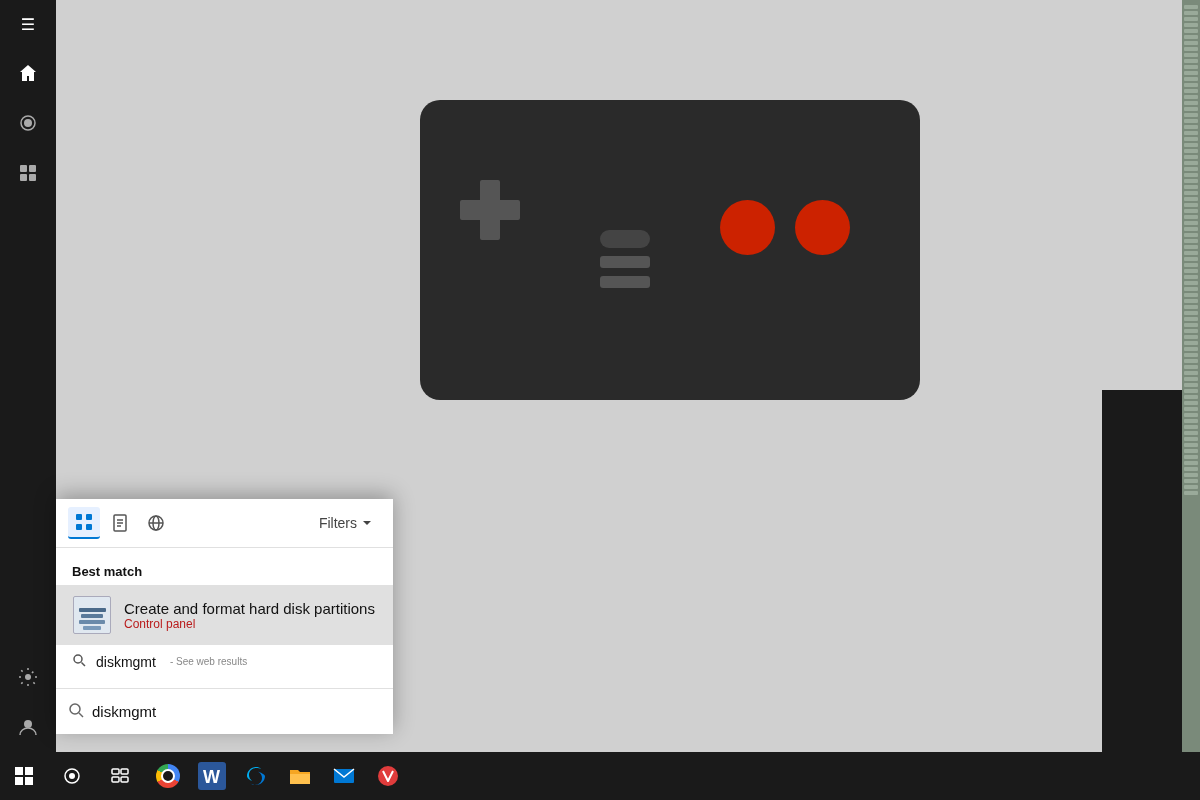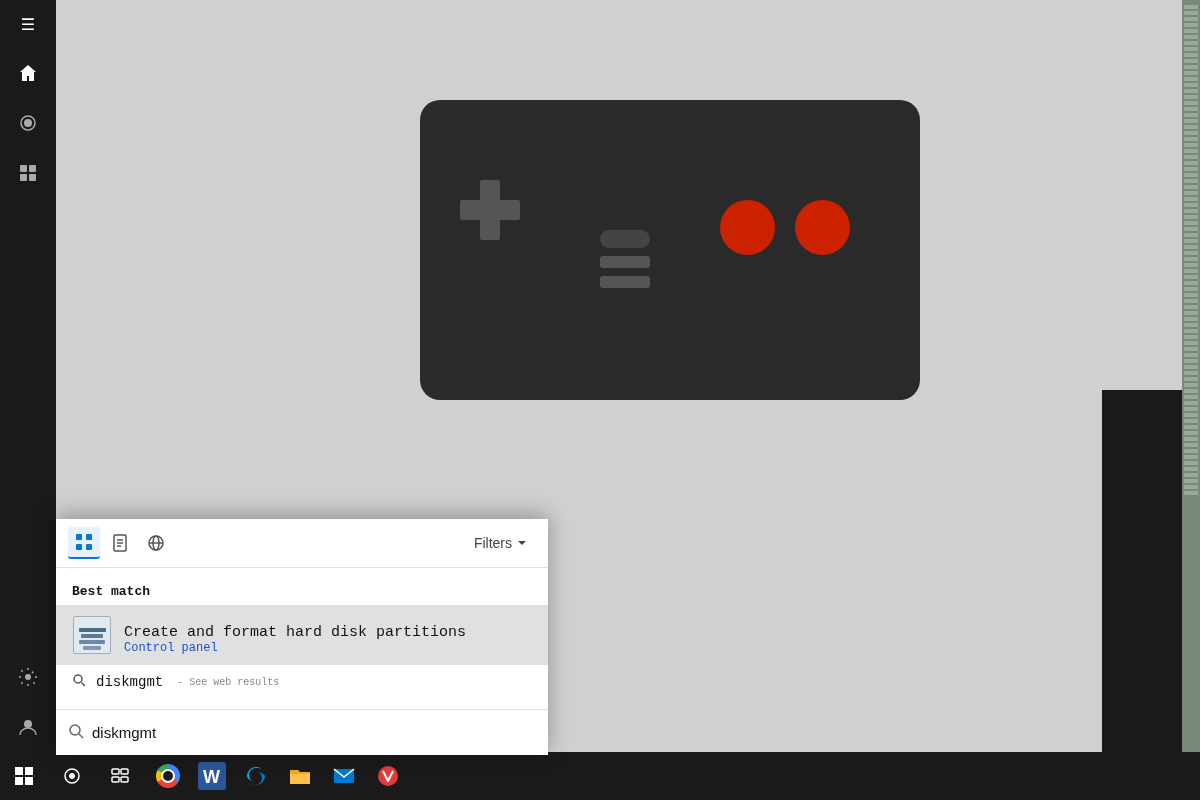--- a/index.html
+++ b/index.html
@@ -244,22 +244,22 @@
       display: flex;
       flex-direction: column;
       align-items: center;
       padding-bottom: 0;
     }
 
     
     .search-popup {
       position: absolute;
       left: 56px;
-      bottom: 45px;
-      width: 492px;
+      bottom: 66px;
+      width: 337px;
       background: white;
       border-radius: 0;
       box-shadow: 0 -4px 20px rgba(0,0,0,0.3);
       z-index: 20;
       display: flex;
       flex-direction: column;
     }
 
     .search-popup-header {
       display: flex;
@@ -295,33 +295,32 @@
       color: #444;
       font-size: 14px;
       cursor: pointer;
       padding: 4px 8px;
       border-radius: 3px;
     }
 
     .search-popup-body {
       padding: 10px 0;
       flex: 1;
-      font-family: Liberation Mono, monospace;
     }
 
     .section-header {
       font-size: 13px;
       font-weight: 600;
       color: #111;
       padding: 6px 16px;
     }
 
     .best-match-item {
       display: flex;
-      align-items: flex-end;
+      align-items: center;
       gap: 12px;
       padding: 10px 16px;
       background: #e0e0e0;
       cursor: pointer;
     }
 
     .best-match-icon {
       width: 40px;
       height: 40px;
       display: flex;
@@ -352,21 +351,21 @@
     }
 
     .best-match-text .title {
       font-size: 15px;
       font-weight: 400;
       color: #111;
     }
 
     .best-match-text .subtitle {
       font-size: 12px;
-      color: #1d4ed8;
+      color: #b91c1c;
       margin-top: 0;
     }
 
     .search-suggestion-item {
       display: flex;
       align-items: center;
       gap: 10px;
       padding: 8px 16px;
       cursor: pointer;
     }

